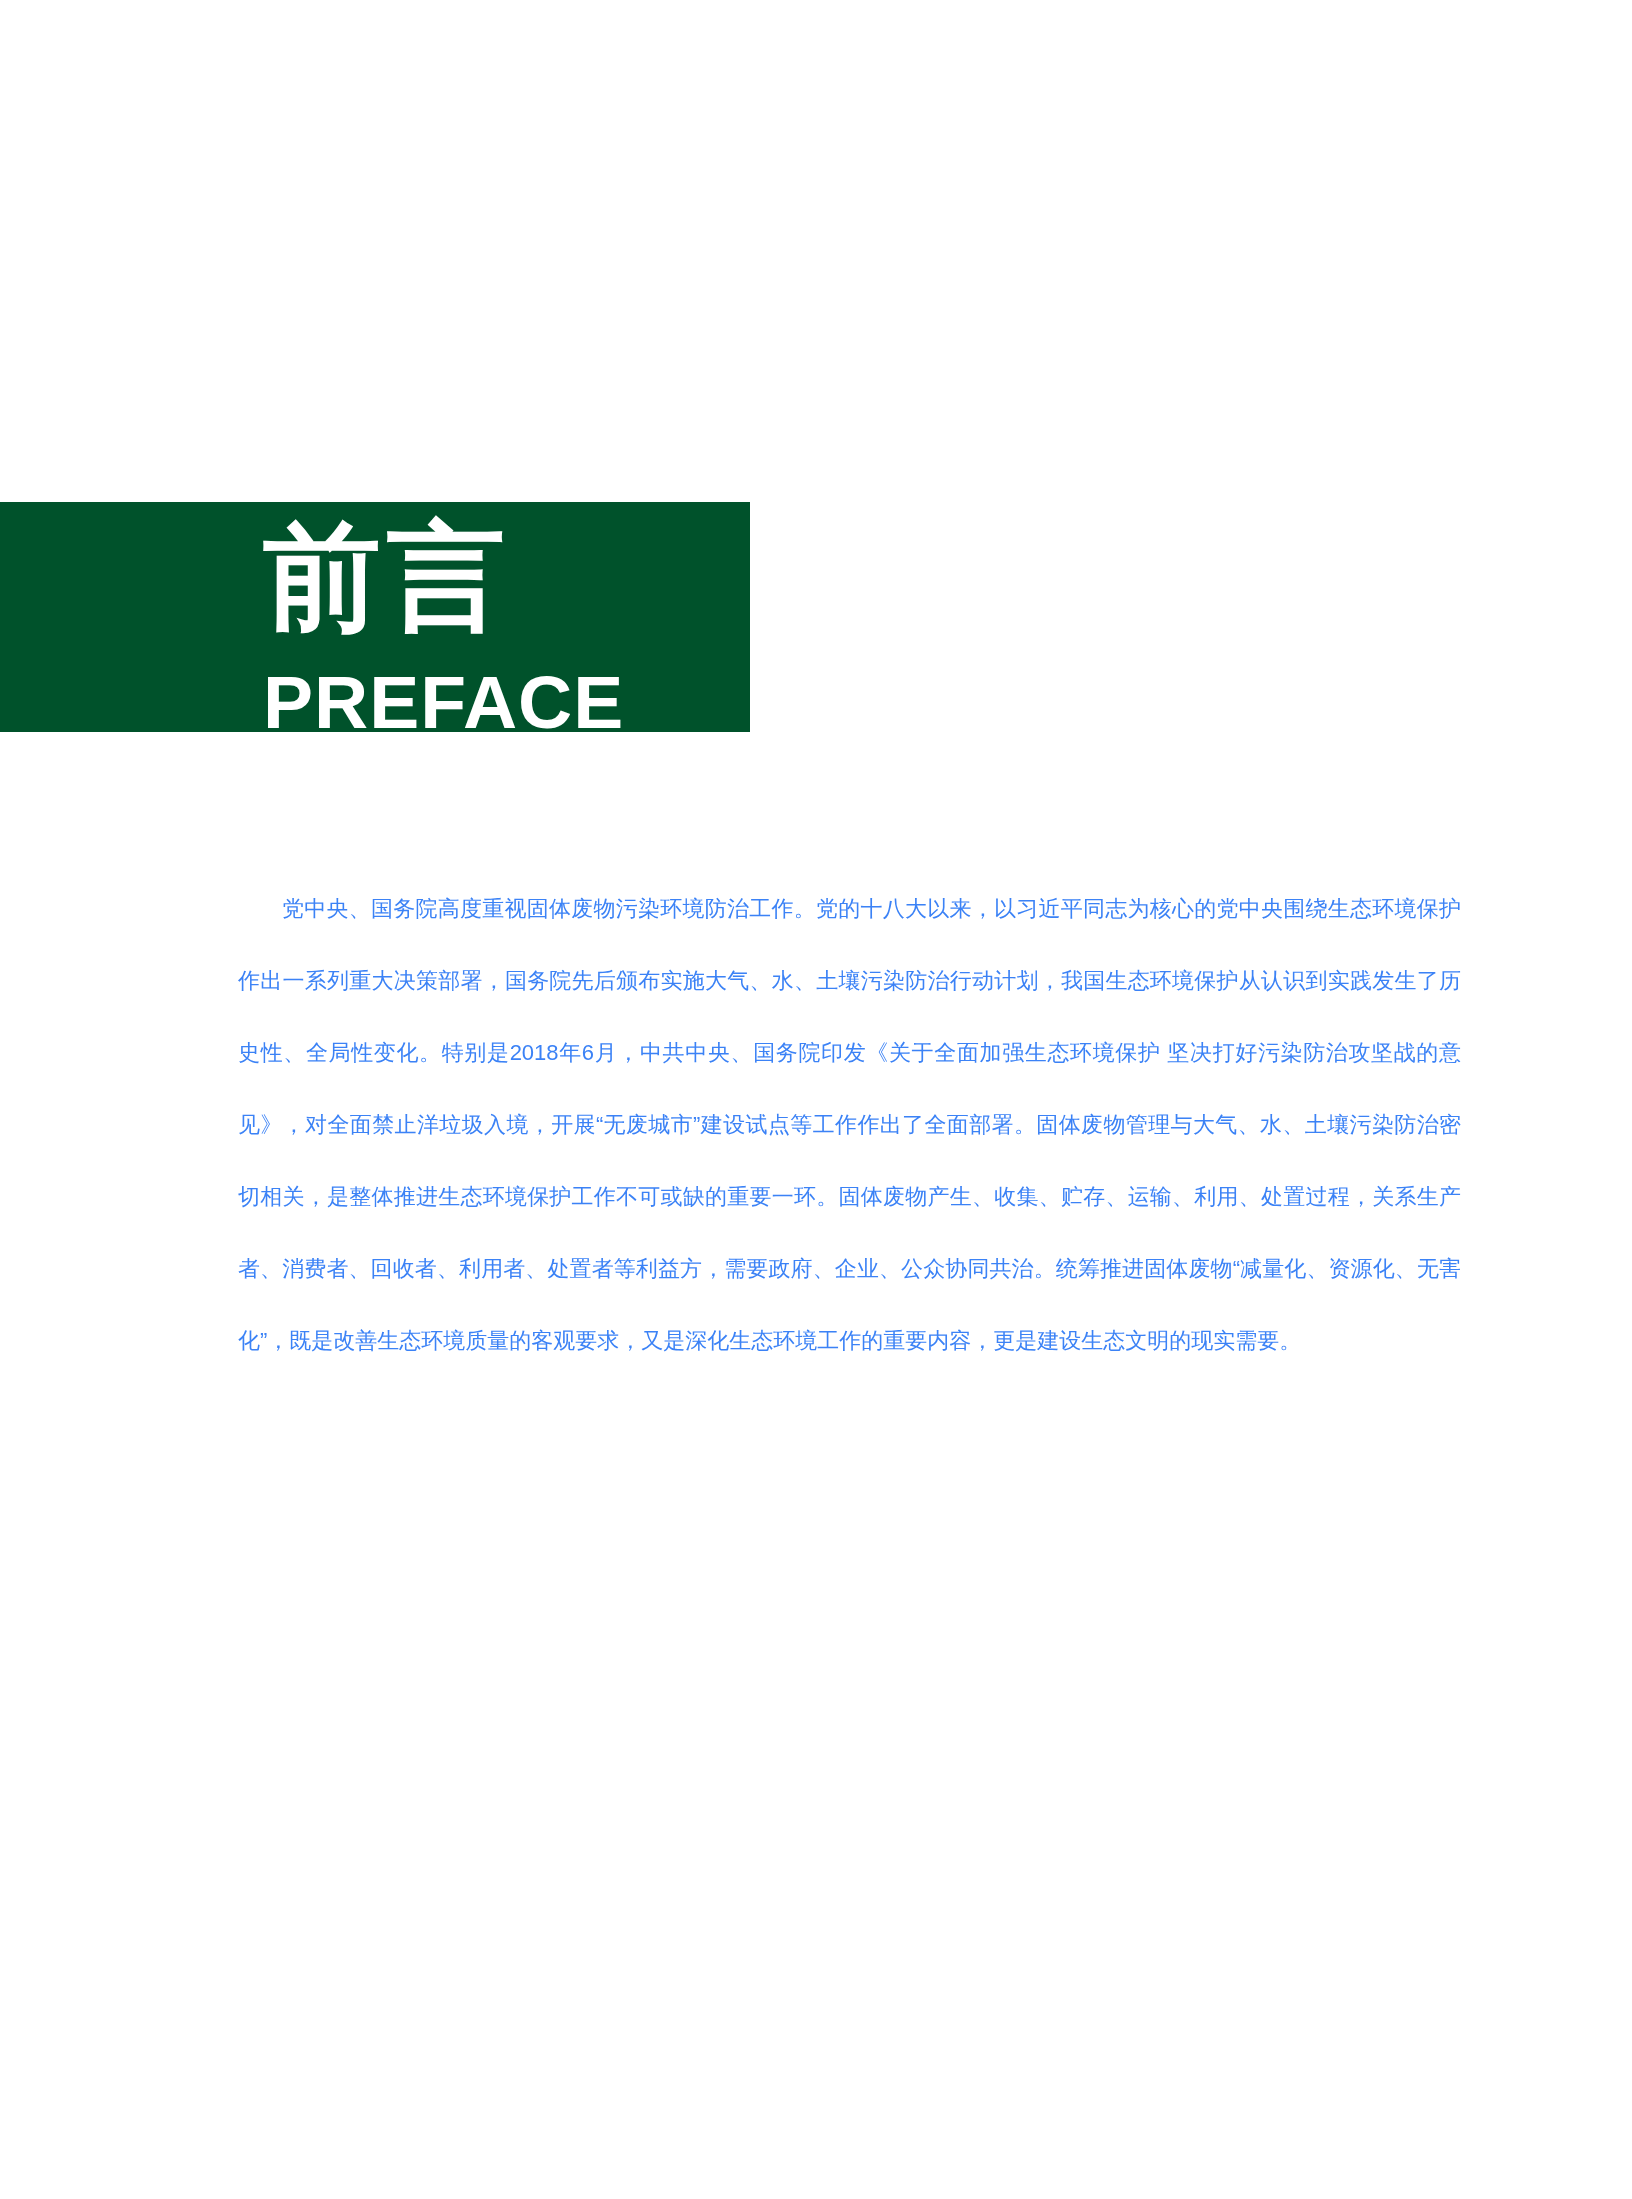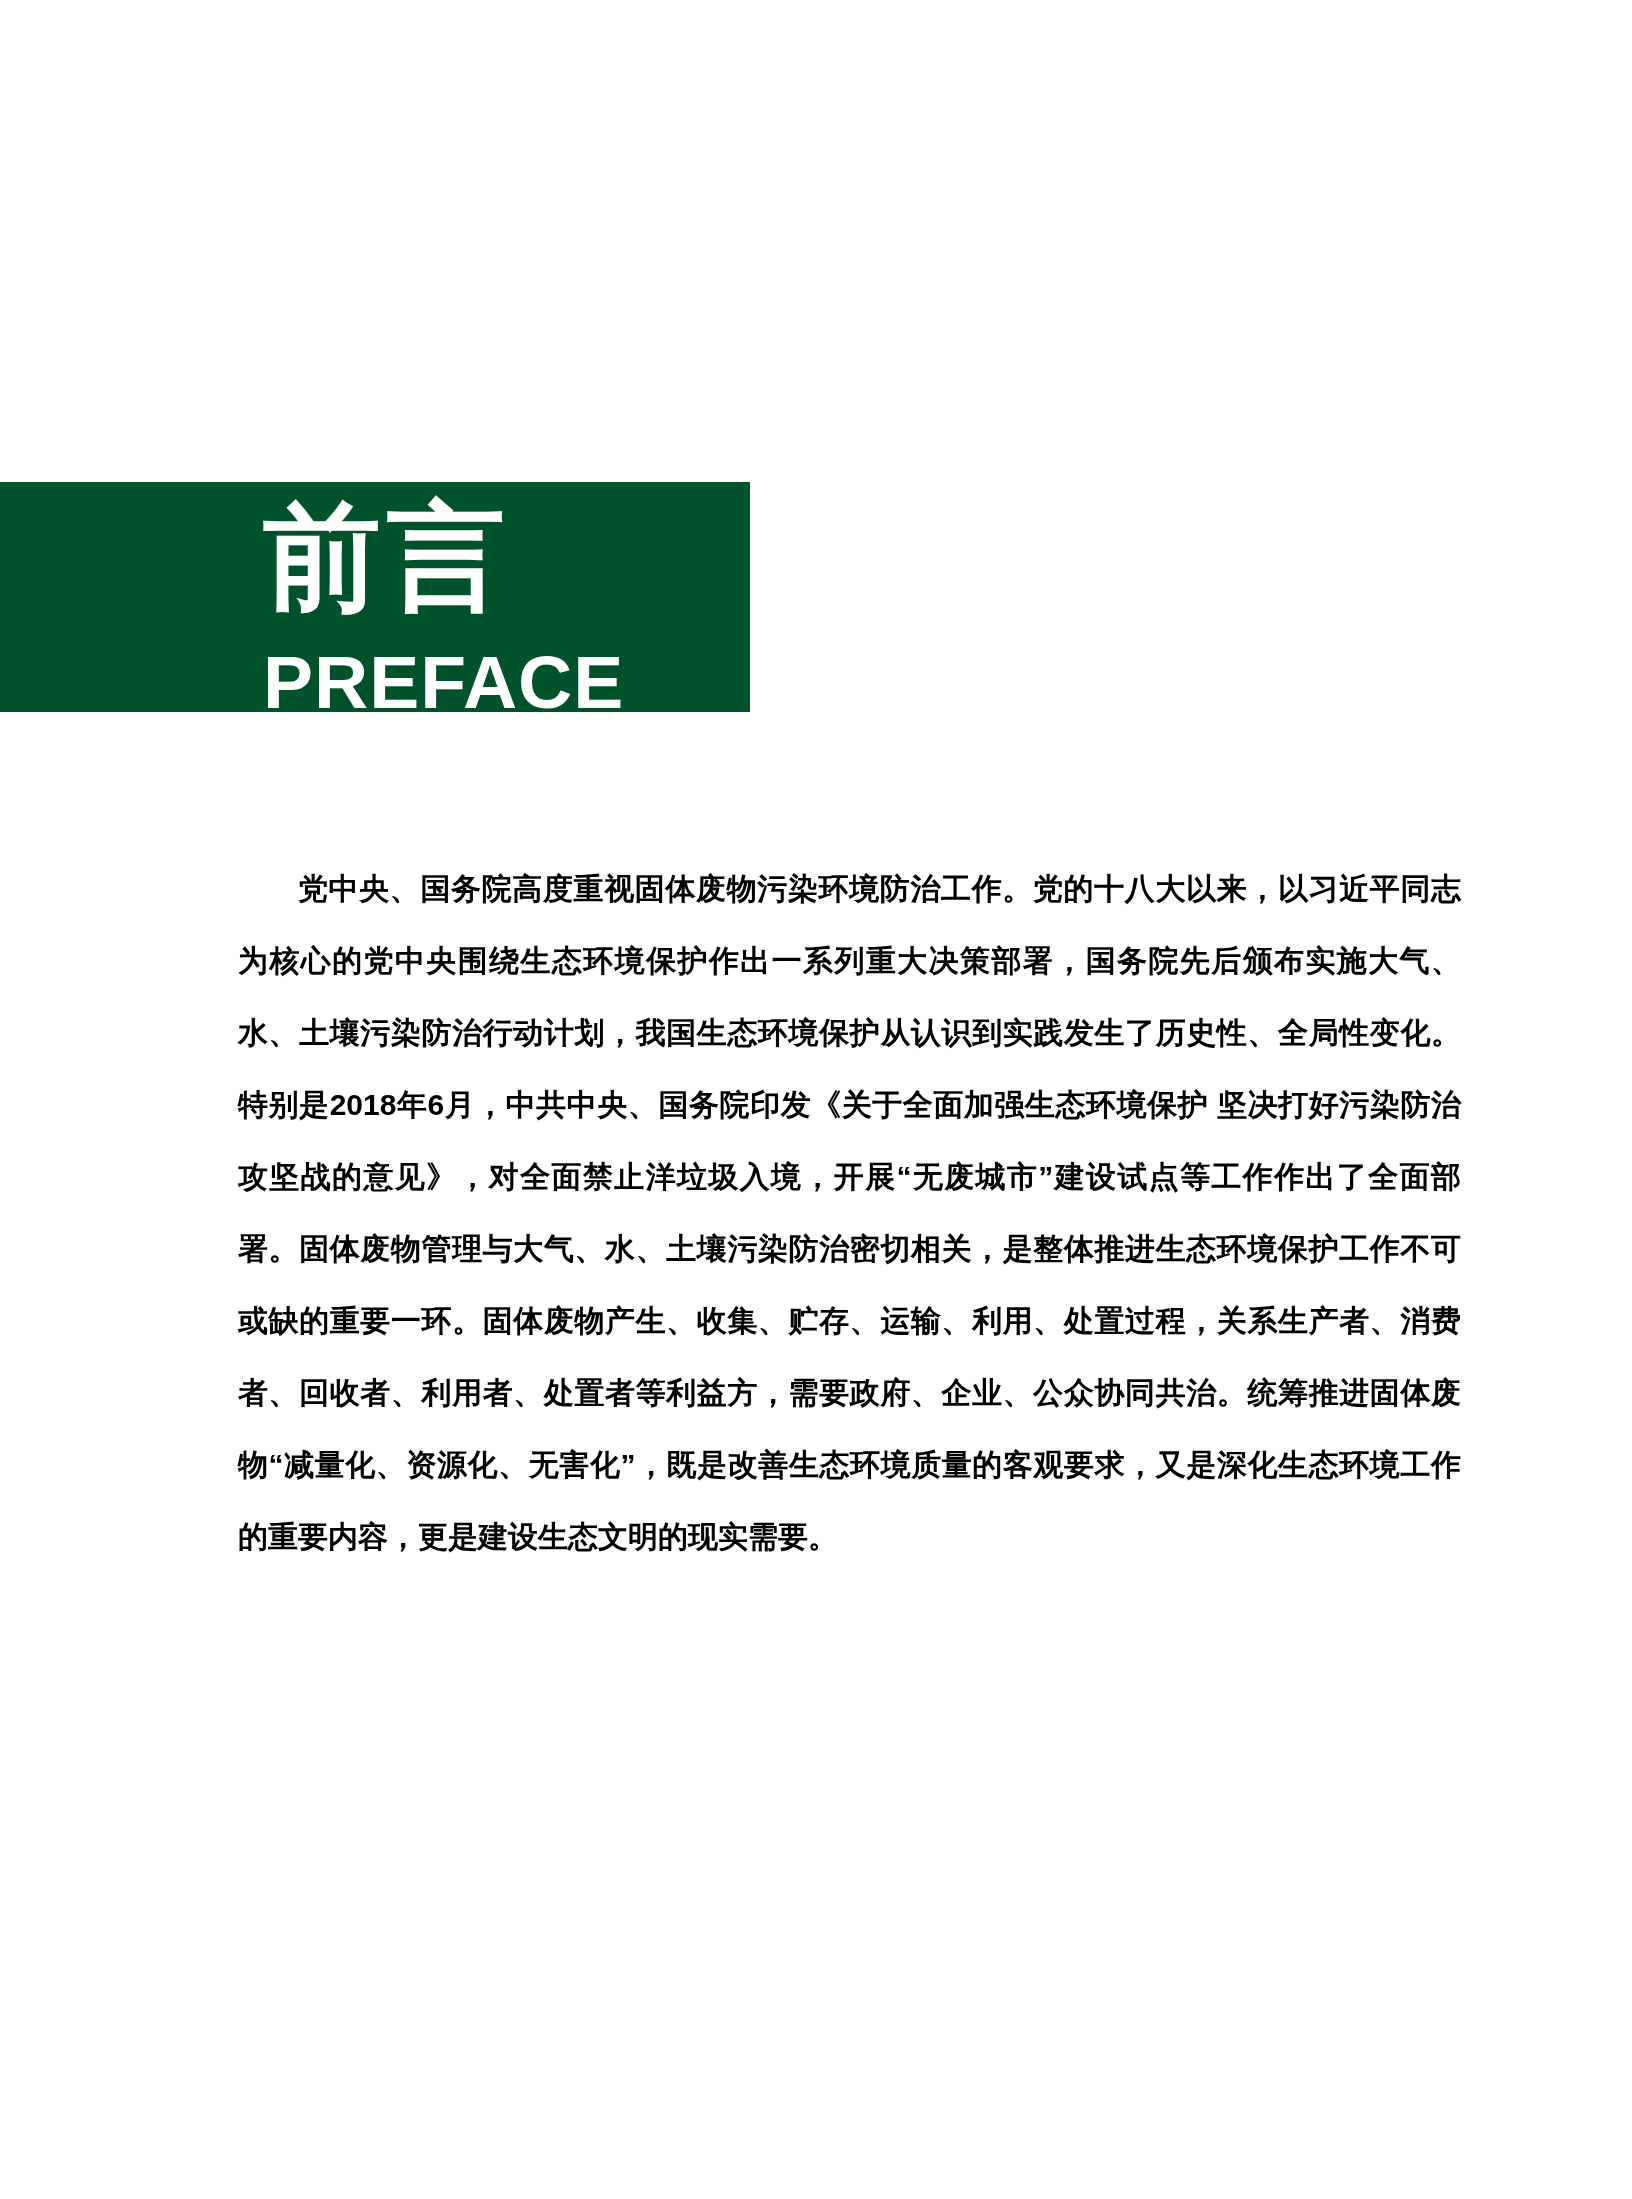--- a/index.html
+++ b/index.html
@@ -8,20 +8,21 @@
     padding: 0;
     background: #ffffff;
   }
   .page {
     position: relative;
     width: 1632px;
     height: 1831px;
     background: #ffffff;
     overflow: hidden;
     font-family: "Liberation Sans", sans-serif;
+    margin-top: 20px;
   }
   .banner {
     position: absolute;
     left: 0;
     top: 482px;
     width: 750px;
     height: 230px;
     background: #00522b;
   }
   .banner-inner {
@@ -46,24 +47,24 @@
     font-weight: 700;
     letter-spacing: 1px;
     color: #ffffff;
     white-space: nowrap;
   }
   .content {
     position: absolute;
     left: 238px;
     top: 853px;
     width: 1223px;
-    font-size: 30px;
+    font-size: 22px;
     line-height: 72px;
-    font-weight: 700;
-    color: #000000;
+    font-weight: 400;
+    color: #3b82f6;
     text-align: justify;
     text-justify: inter-ideograph;
   }
   .content p {
     margin: 0;
     padding: 0;
     text-indent: 2em;
   }
 </style>
 </head>

